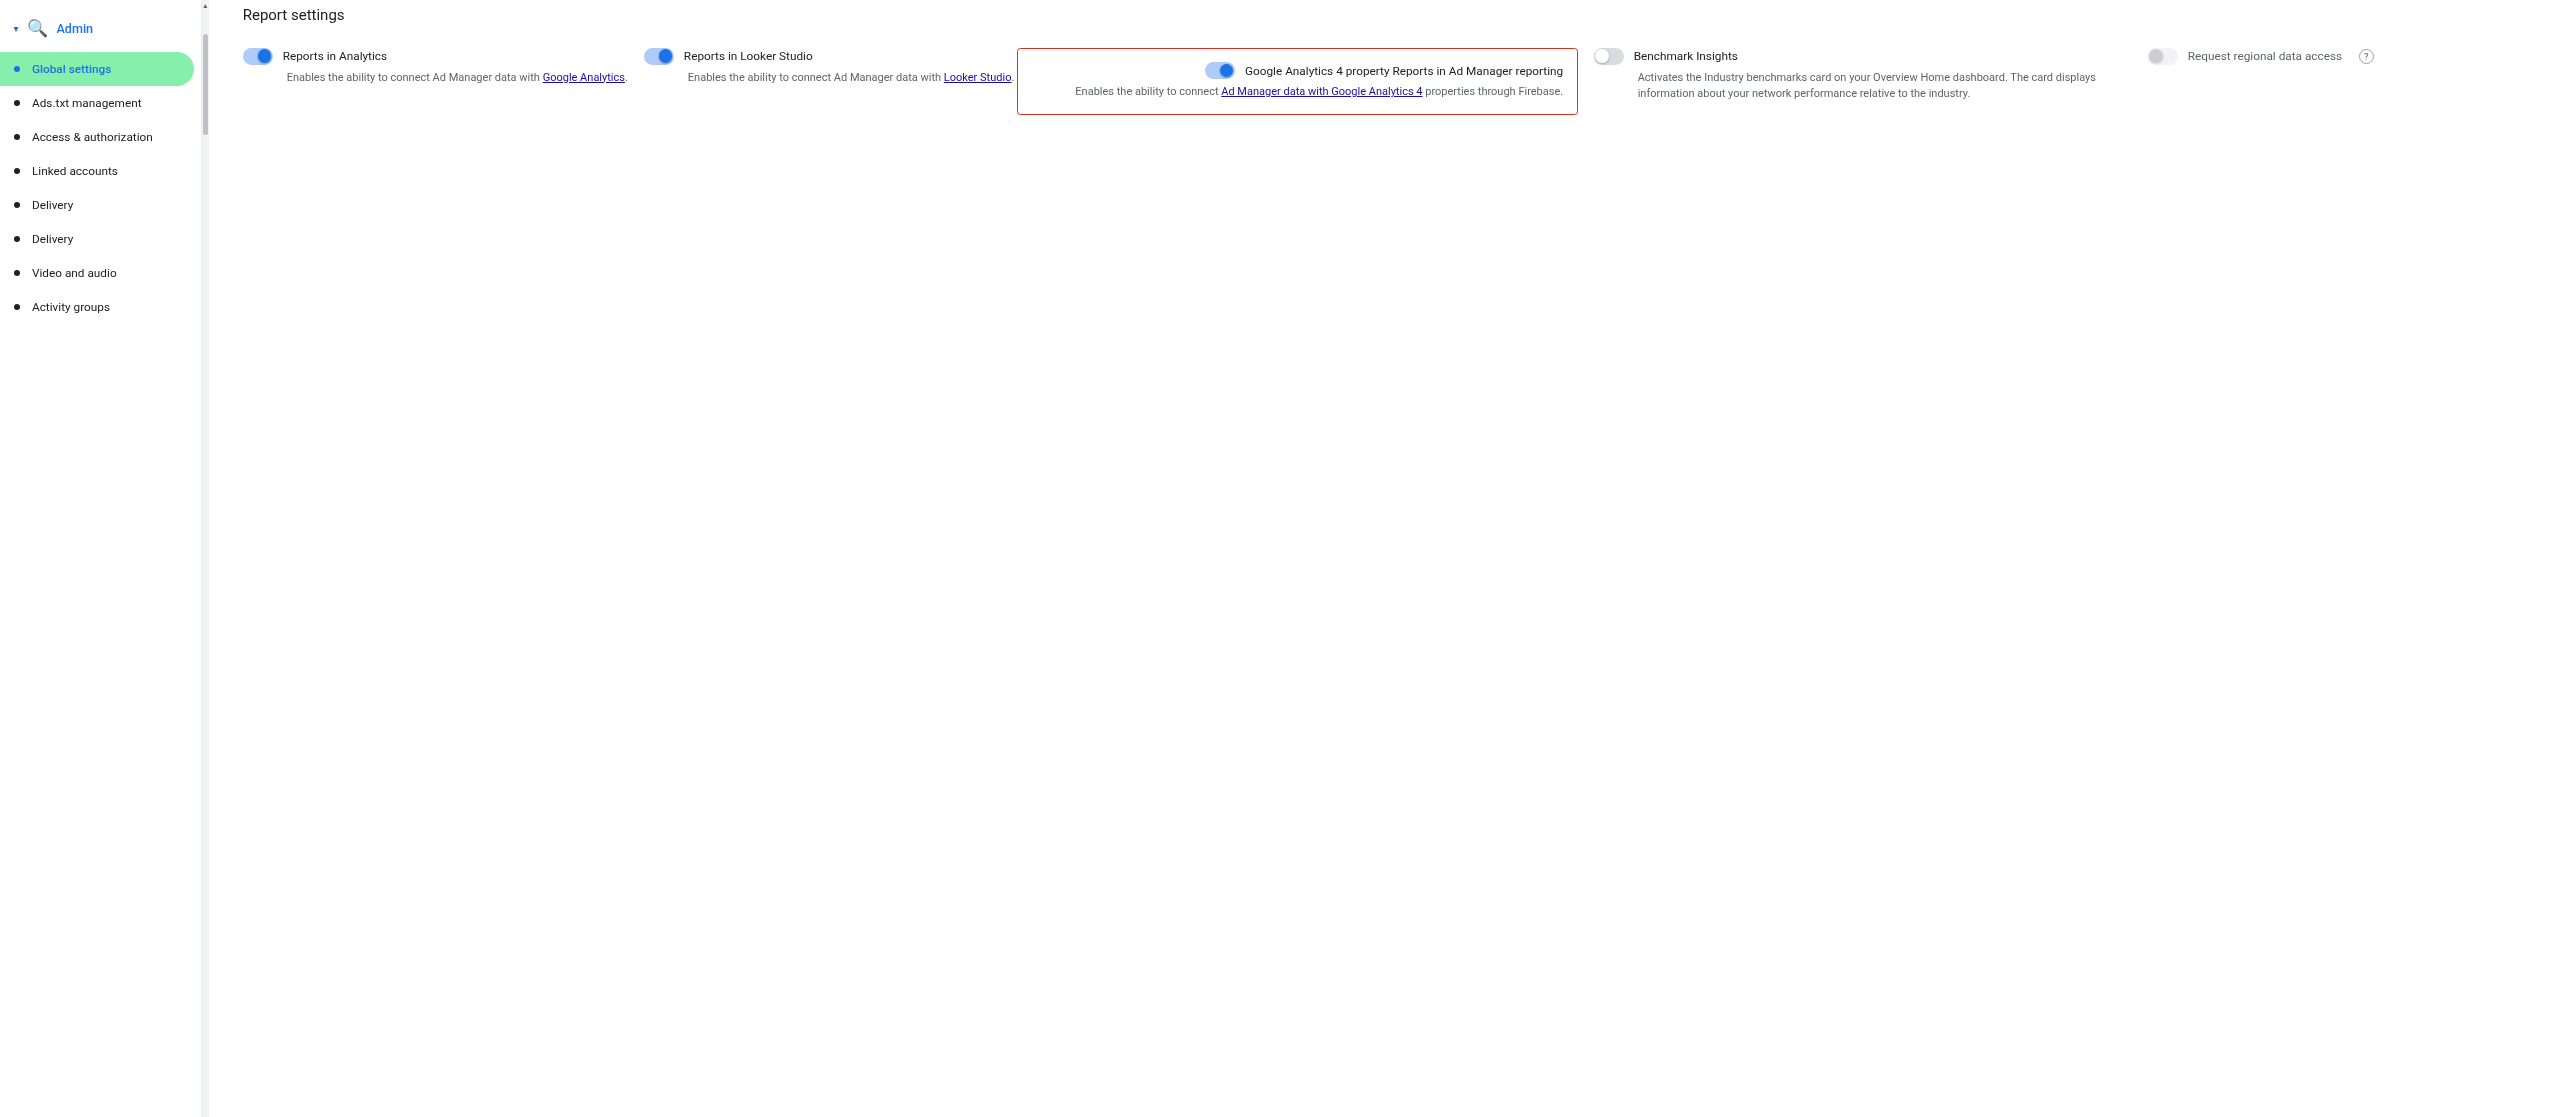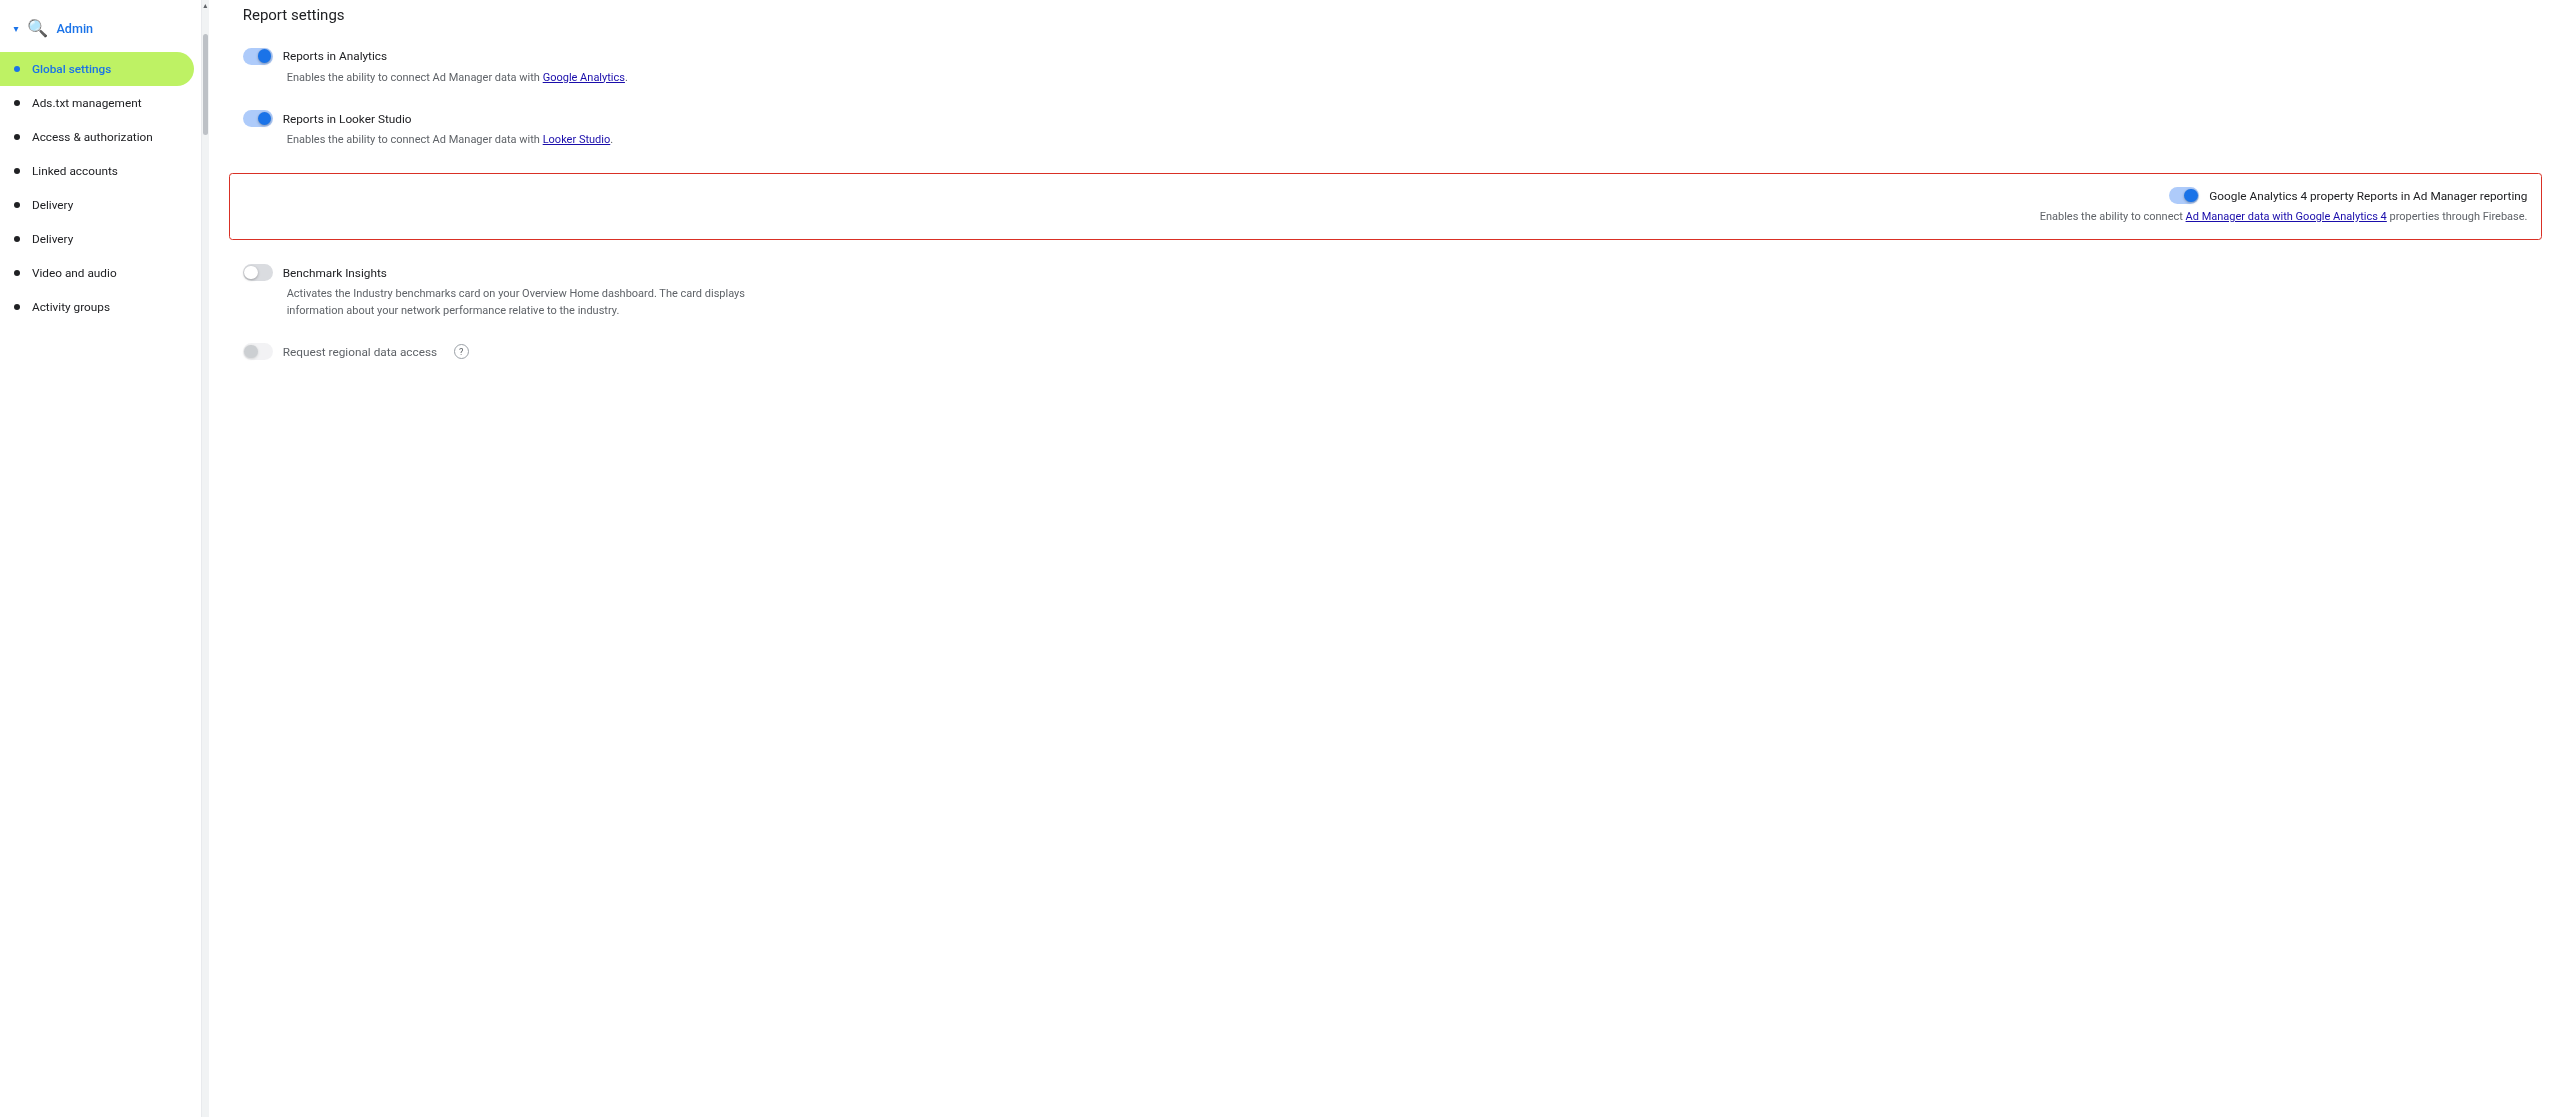--- a/index.html
+++ b/index.html
@@ -59,21 +59,21 @@
       align-items: center;
       gap: 11.8px;
       padding: 10px 13.5px;
       cursor: pointer;
       border-radius: 0 20px 20px 0;
       margin-right: 6.7px;
       transition: background 0.15s;
     }
 
     .sidebar-item.active {
-      background: #bef264;
+      background: #86efac;
     }
 
     .sidebar-item.active .sidebar-item-label {
       color: #1a73e8;
       font-weight: 500;
     }
 
     .sidebar-item-dot {
       width: 6.7px;
       height: 6.7px;
@@ -136,22 +136,22 @@
 
     .section-title {
       font-size: 15px;
       font-weight: 400;
       color: #202124;
       margin-bottom: 23.5px;
     }
 
     .settings-section {
       display: flex;
-      flex-direction: column;
-      gap: 24px;
+      flex-direction: row;
+      gap: 16px;
     }
 
     .setting-row {
       display: flex;
       flex-direction: column;
       gap: 5px;
     }
 
     .setting-row-header {
       display: flex;

